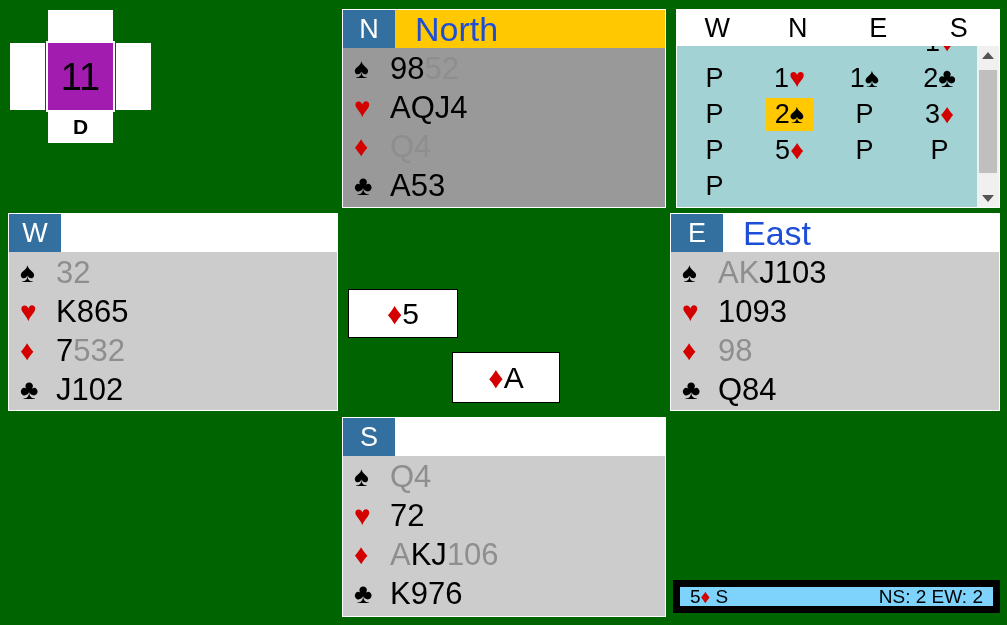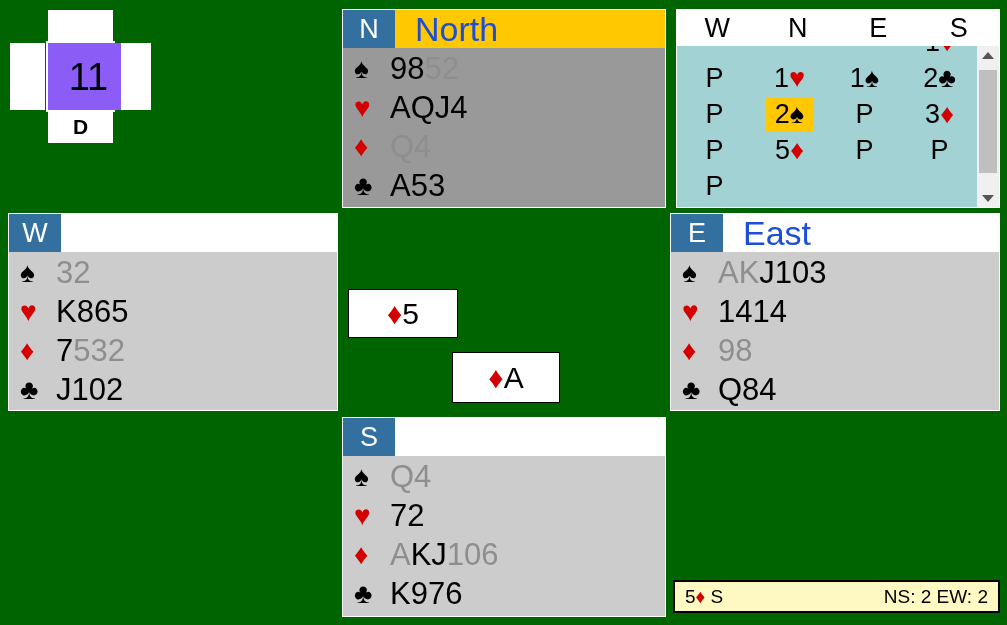--- a/index.html
+++ b/index.html
@@ -38,28 +38,27 @@
     top: 31px;
     width: 69px;
     height: 71px;
     background: #ffffff;
     box-sizing: border-box;
     padding: 2px;
   }
   .bi-center-inner {
     width: 100%;
     height: 100%;
-    background: #8b5cf6;
+    background: #a21caf;
     display: flex;
     align-items: center;
     justify-content: center;
     font-size: 38px;
     color: #000;
     line-height: 1;
-    padding-left: 8px;
   }
   .bi-dealer {
     position: absolute;
     left: 38px;
     top: 100px;
     width: 65px;
     height: 33px;
     display: flex;
     align-items: center;
     justify-content: center;
@@ -253,22 +252,22 @@
   .pc-suit.red { color: #d40000; }
 
   
   #status-bar {
     position: absolute;
     left: 673px;
     top: 580px;
     width: 327px;
     height: 33px;
     box-sizing: border-box;
-    border: 2px solid #000000;
-    background: #fef9c3;
+    border: 7px solid #000000;
+    background: #7dd3fc;
     display: flex;
     align-items: center;
     justify-content: space-between;
     padding: 0 10px;
     font-size: 19px;
     color: #000000;
   }
   .sb-contract-suit.red { color: #d40000; }
 </style>
 </head>
@@ -337,21 +336,21 @@
       <div class="seat-badge">E</div>
       <div class="seat-name">East</div>
     </div>
     <div class="suit-rows">
       <div class="suit-row">
         <span class="suit-sym ">♠</span>
         <span class="suit-cards"><span class="played-out">AK</span><span>J103</span></span>
       </div>
       <div class="suit-row">
         <span class="suit-sym red">♥</span>
-        <span class="suit-cards"><span>1414</span></span>
+        <span class="suit-cards"><span>1093</span></span>
       </div>
       <div class="suit-row">
         <span class="suit-sym red">♦</span>
         <span class="suit-cards"><span class="played-out">98</span></span>
       </div>
       <div class="suit-row">
         <span class="suit-sym ">♣</span>
         <span class="suit-cards"><span>Q84</span></span>
       </div>
     </div>

